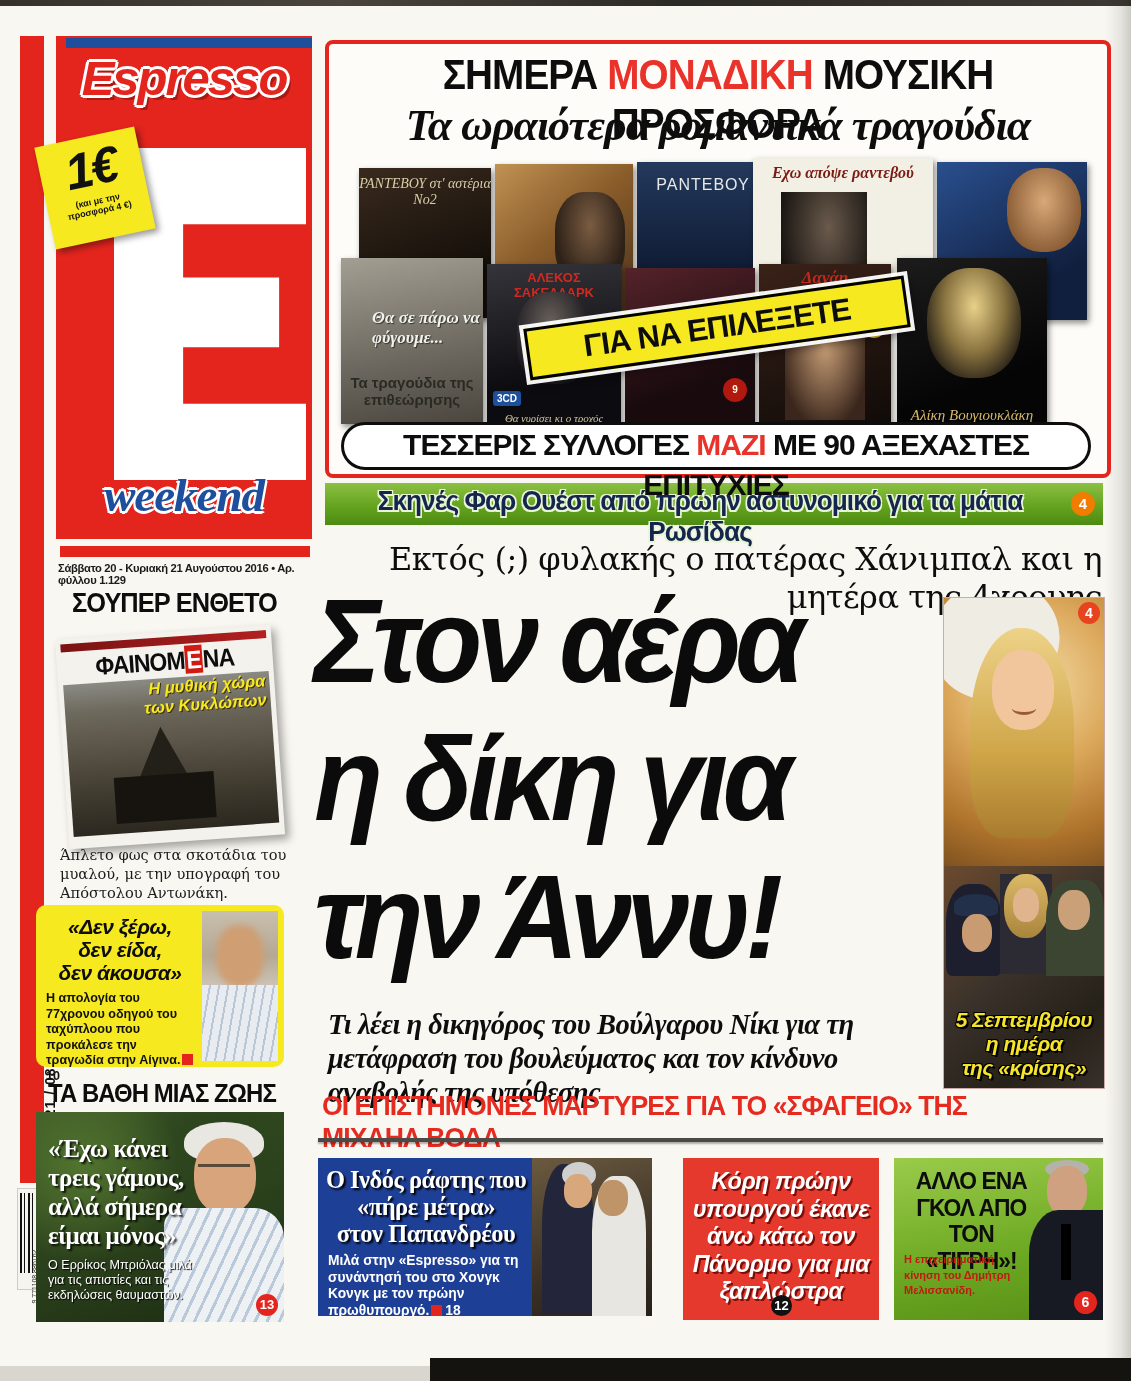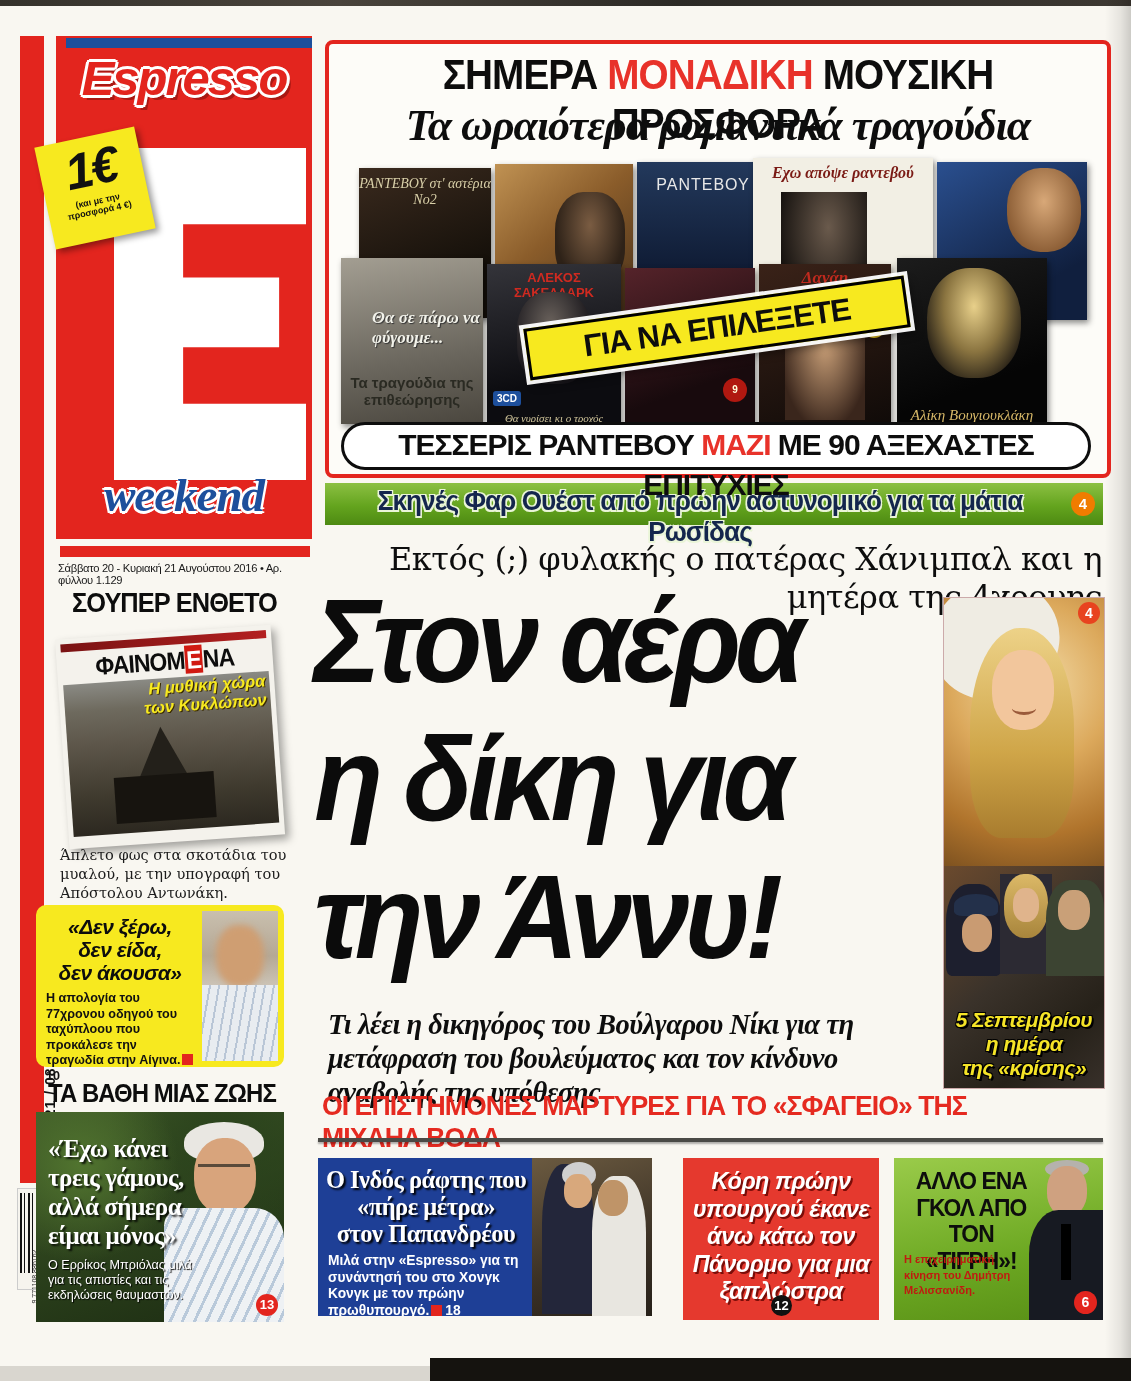--- a/index.html
+++ b/index.html
@@ -32,21 +32,21 @@
          filter:drop-shadow(7px 7px 0 rgba(30,0,0,.45));}
   .sticker{position:absolute;left:-12px;top:100px;width:102px;height:104px;background:#f7e91f;
            transform:rotate(-12deg);box-shadow:3px 4px 6px rgba(0,0,0,.4);text-align:center;}
   .sticker .p{font-size:50px;font-weight:bold;font-style:italic;color:#111;line-height:56px;margin-top:4px;letter-spacing:-2px;}
   .sticker .n{font-size:9px;font-weight:bold;color:#111;line-height:10px;padding:0 6px;}
   .m-weekend{position:absolute;left:0;top:432px;width:100%;text-align:center;
           font-family:"Liberation Serif",serif;font-style:italic;font-weight:bold;
           font-size:47px;color:#1d4f9c;letter-spacing:-1px;
           text-shadow:-2px -2px 0 #fff,2px -2px 0 #fff,-2px 2px 0 #fff,2px 2px 0 #fff,0 3px 0 #fff,0 -3px 0 #fff;}
   .m-underline{left:60px;top:546px;width:250px;height:11px;background:#e3251e;}
-  .dateline{left:58px;top:562px;width:260px;font-size:11.2px;font-weight:normal;color:#1a1a1a;letter-spacing:-.3px;}
+  .dateline{left:58px;top:562px;width:260px;font-size:11.2px;font-weight:bold;color:#1a1a1a;letter-spacing:-.3px;}
   
   .super-label{left:72px;top:588px;width:240px;font-size:27px;font-weight:bold;color:#0d0d0d;letter-spacing:-1px;transform:scaleX(.94);transform-origin:left;}
   .magazine{left:62px;top:632px;width:206px;height:200px;background:#f4f2ec;transform:rotate(-4deg);
             box-shadow:4px 5px 8px rgba(0,0,0,.35);padding:5px;}
   .mag-top{height:8px;background:linear-gradient(90deg,#7a1313,#b32020);margin-bottom:2px;}
   .mag-title{font-size:25px;font-weight:bold;letter-spacing:-1px;color:#0d0d0d;text-align:center;transform:scaleX(.92);}
   .mag-title .rede{background:#d11a12;color:#fff;padding:0 2px;}
   .mag-photo{position:relative;height:152px;margin-top:2px;
              background:linear-gradient(180deg,#8a8a84 0%,#6e6a5e 18%,#5d564a 40%,#3f3a2e 75%,#2c2820 100%);overflow:hidden;}
   .mag-gate{position:absolute;left:58px;top:48px;width:0;height:0;border-left:36px solid transparent;border-right:36px solid transparent;border-bottom:74px solid #23201a;}
@@ -293,21 +293,21 @@
           <div class="t">Δανάη</div>
           <div class="w"></div>
           <div class="b20">20</div>
         </div>
       <div class="album al-9">
           <div class="w"></div>
           <div class="t">Αλίκη Βουγιουκλάκη</div>
         </div>
       <div class="choose">ΓΙΑ ΝΑ ΕΠΙΛΕΞΕΤΕ</div>
     </div>
-    <div class="collections"><span>ΤΕΣΣΕΡΙΣ ΡΑΝΤΕΒΟΥ </span><span class="red">ΜΑΖΙ</span><span> ΜΕ 90 ΑΞΕΧΑΣΤΕΣ ΕΠΙΤΥΧΙΕΣ</span></div>
+    <div class="collections"><span>ΤΕΣΣΕΡΙΣ ΣΥΛΛΟΓΕΣ </span><span class="red">ΜΑΖΙ</span><span> ΜΕ 90 ΑΞΕΧΑΣΤΕΣ ΕΠΙΤΥΧΙΕΣ</span></div>
   </div>
 
   <div class="abs green-strip">
     <div class="t">Σκηνές Φαρ Ουέστ από πρώην αστυνομικό για τα μάτια Ρωσίδας</div>
     <div class="badge gs-badge">4</div>
   </div>
 
   <div class="abs kicker">Εκτός (;) φυλακής ο πατέρας Χάνιμπαλ και η μητέρα της 4χρονης</div>
   <div class="abs headline">
     <div>Στον αέρα</div>

